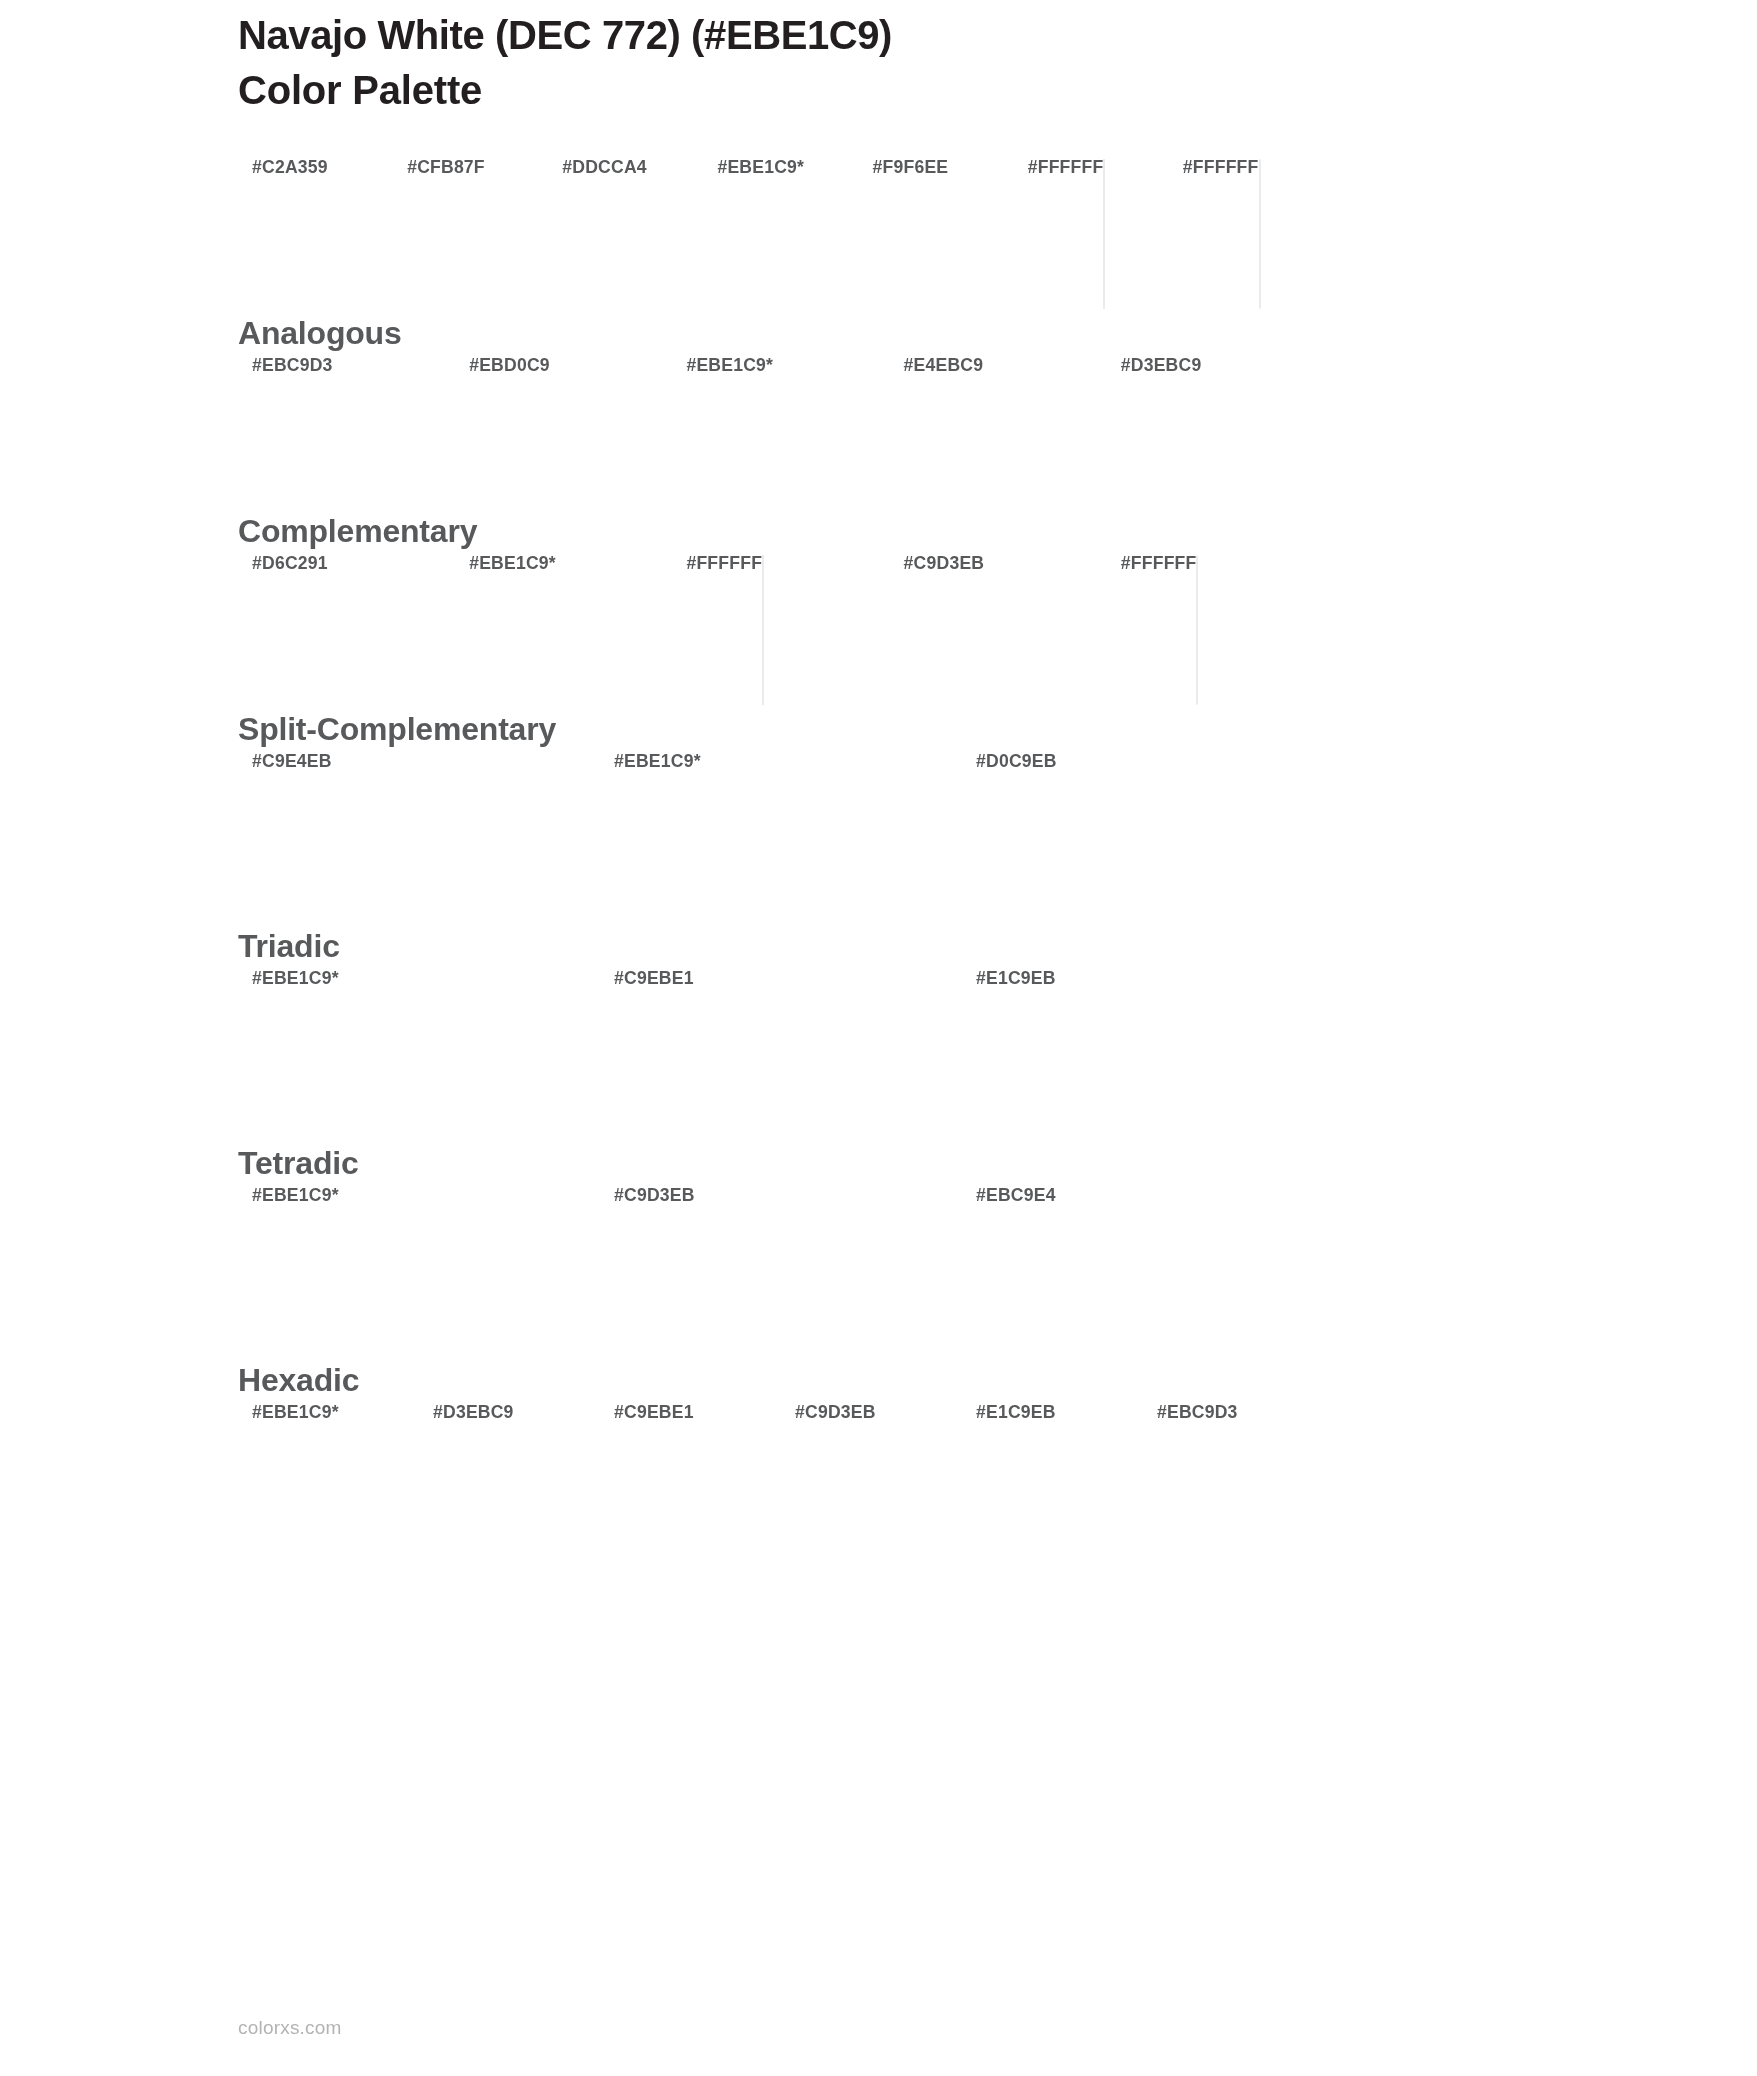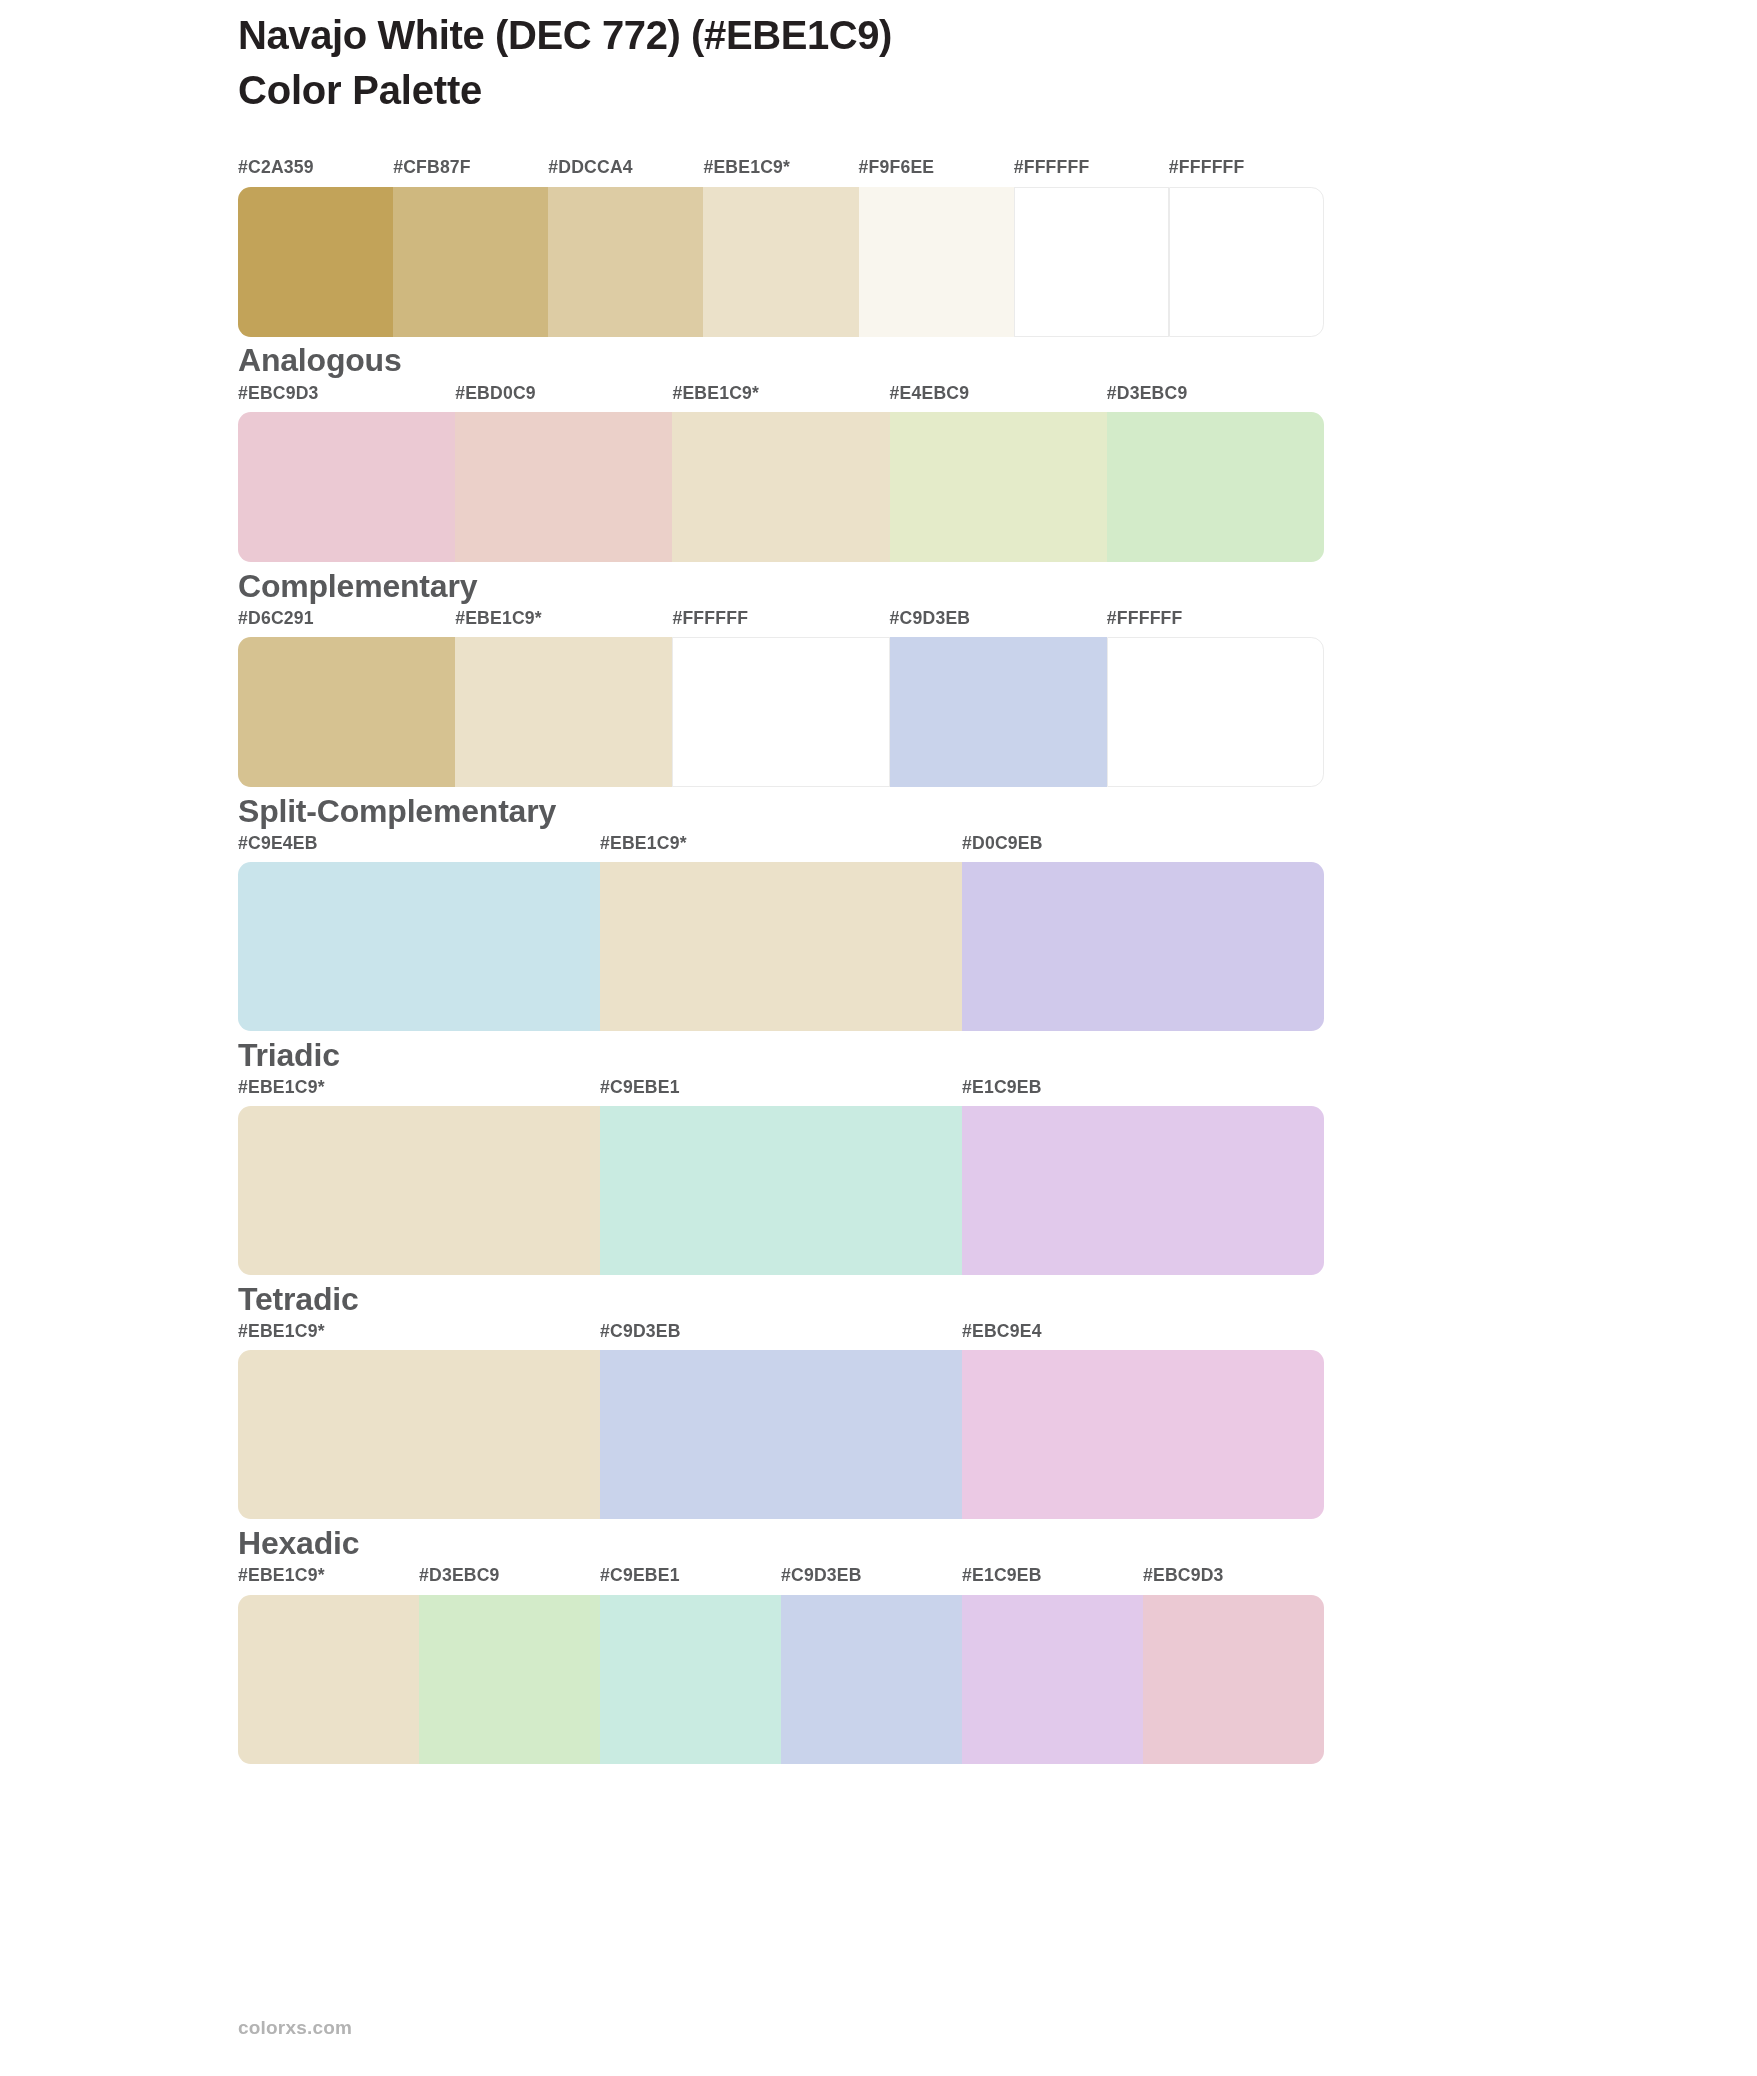--- a/index.html
+++ b/index.html
@@ -65,21 +65,22 @@
   .swatch-row {
     position: relative;
     display: flex;
     width: 1086px;
     align-items: flex-start;
   }
   .swatch-col {
     flex: 1 1 0;
     min-width: 0;
     display: flex;
-    flex-direction: column;
+    flex-direction: row;
+    margin-left: 14px;
   }
   .swatch-label {
     font-size: 17.6px;
     font-weight: bold;
     color: #58595b;
     line-height: 1;
     padding-bottom: 9.6px;
     white-space: nowrap;
     letter-spacing: 0.2px;
   }
@@ -106,21 +107,21 @@
   }
 
   
   .footer {
     position: absolute;
     left: 238px;
     bottom: 38px;
   }
   .footer-text {
     font-size: 19px;
-    font-weight: bold;
+    font-weight: normal;
     color: #b3b3b3;
     letter-spacing: 0.2px;
   }
 </style>
 </head>
 <body>
 
 <div class="page">
 
   <div class="header">

